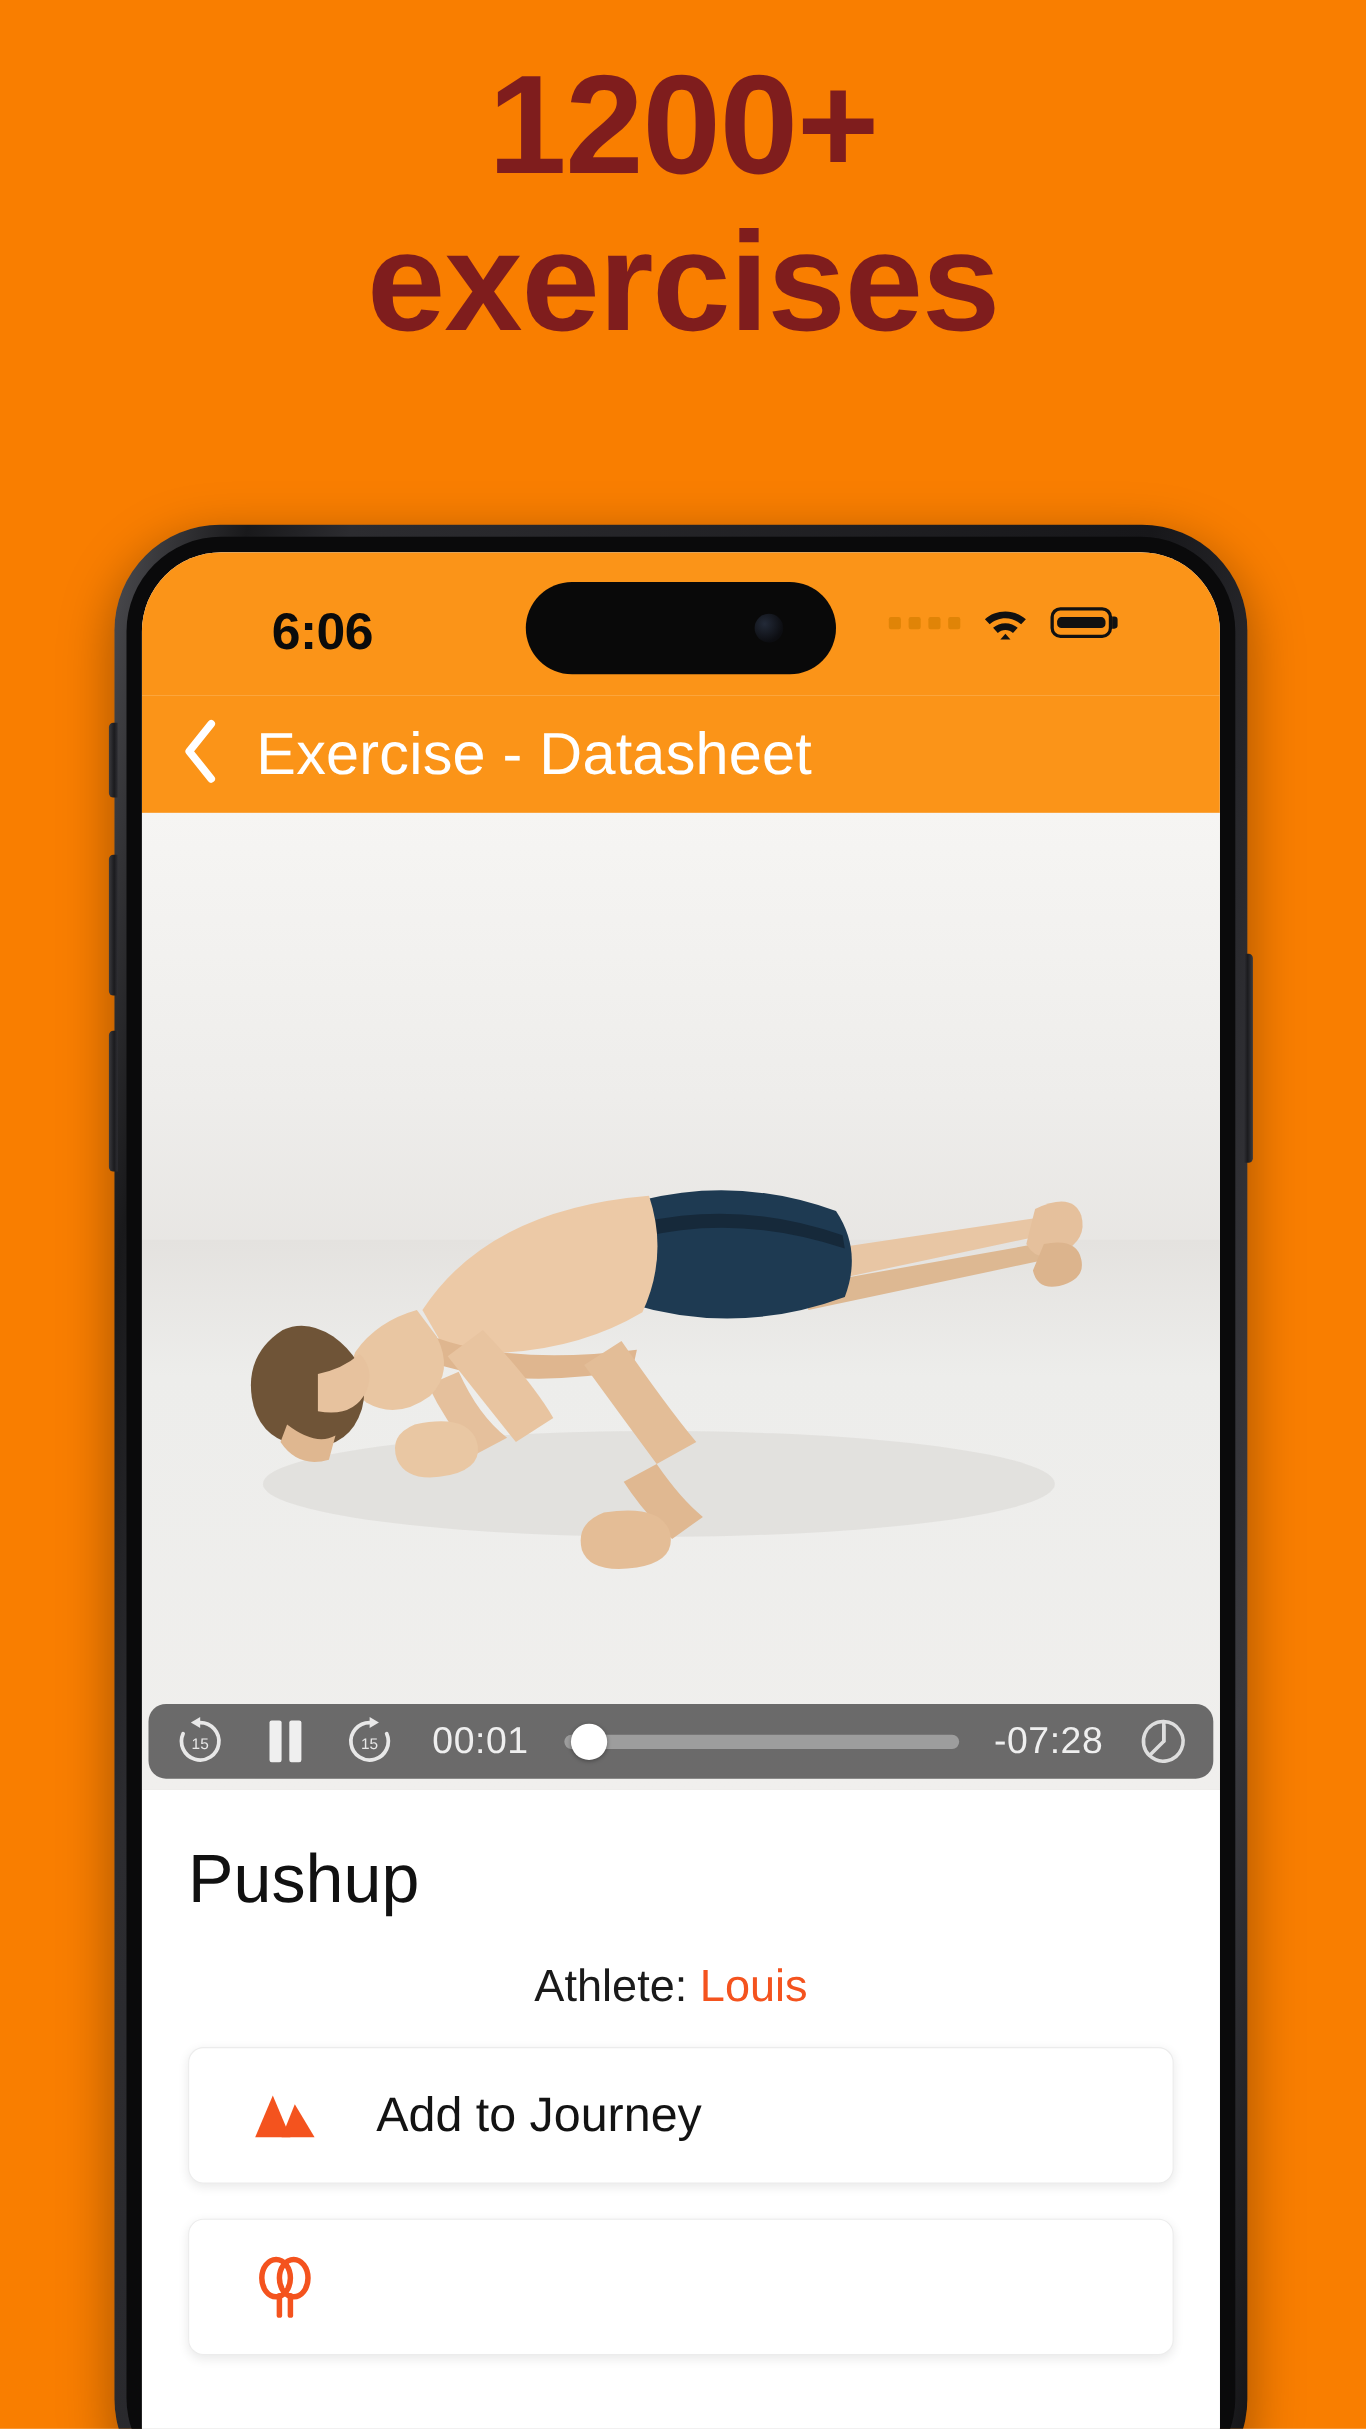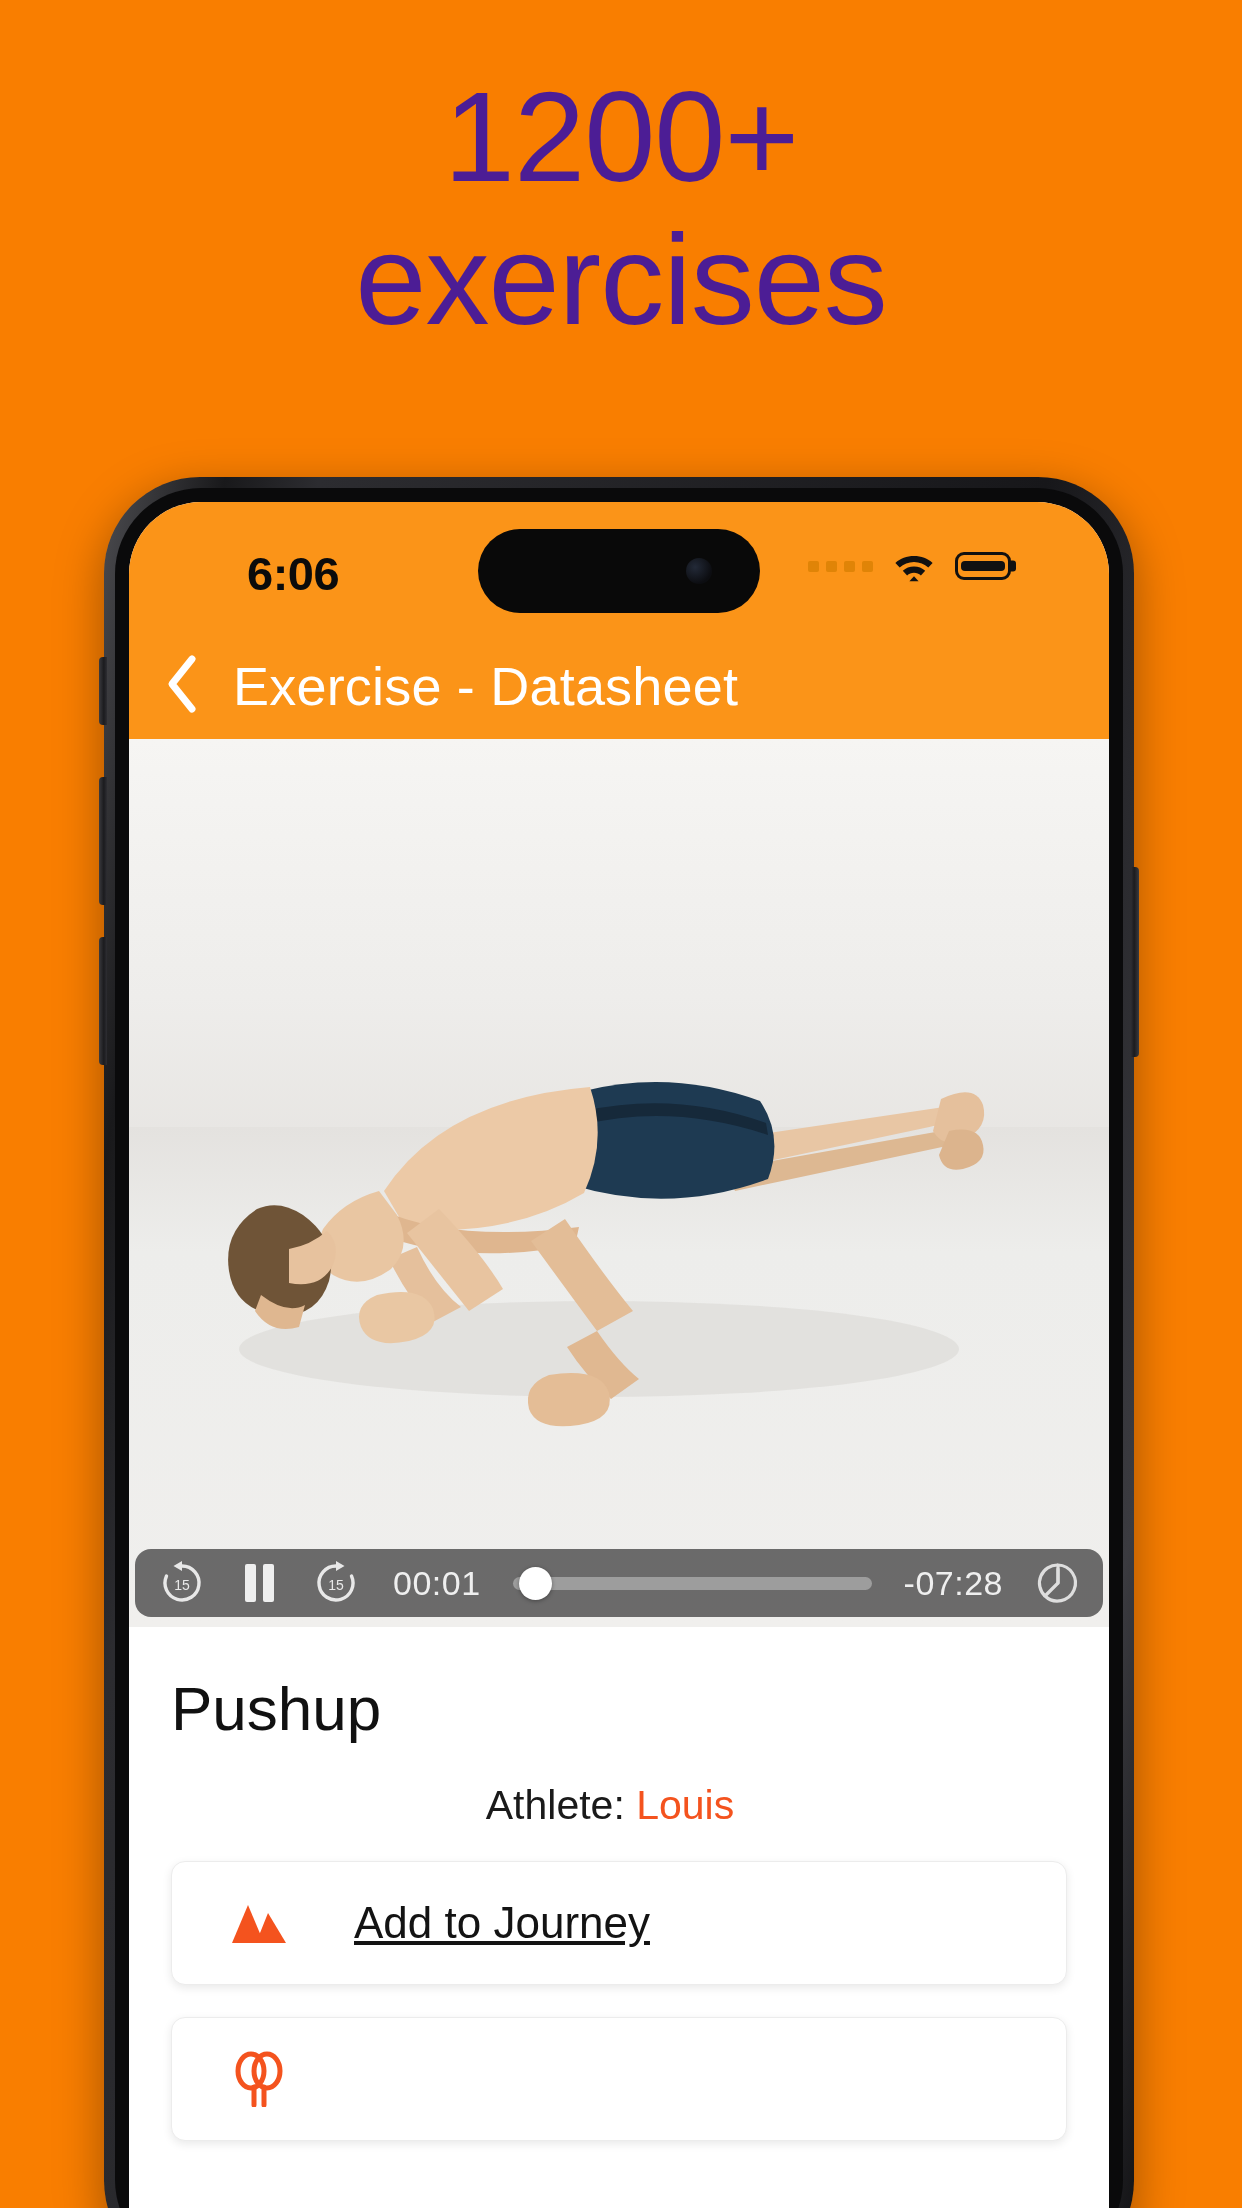--- a/index.html
+++ b/index.html
@@ -5,24 +5,24 @@
   * { margin:0; padding:0; box-sizing:border-box; }
   html,body { width:1242px; height:2208px; overflow:hidden; }
   body {
     font-family:"Liberation Sans", sans-serif;
     background:#F97E00;
     position:relative;
   }
 
   
   .headline {
-    position:absolute; top:65px; left:0; right:0;
+    position:absolute; top:42px; left:0; right:0;
     text-align:center;
-    color:#4c1d95;
-    font-weight:normal;
+    color:#7f1d1d;
+    font-weight:bold;
     font-size:128px;
     line-height:1.12;
     letter-spacing:-1px;
     white-space:pre-line;
   }
 
   
   .phone {
     position:absolute;
     left:104px; top:477px;
@@ -210,21 +210,21 @@
     border:1px solid #ececec;
     border-radius:14px;
     box-shadow:0 3px 10px rgba(0,0,0,.09);
     display:flex; align-items:center;
     padding:0 56px;
     cursor:pointer;
   }
   .action-ic {
     width:92px; display:flex; align-items:center; justify-content:flex-start;
   }
-  .action-label { font-size:44px; color:#131313; margin-left:34px;text-decoration:underline; }
+  .action-label { font-size:44px; color:#131313; margin-left:22px; }
 </style>
 </head>
 <body>
 
 <div class="headline">1200+
 exercises</div>
 
 <div class="phone">
   <div class="phone-body"></div>
   <div class="btn-side btn-mute"></div>

